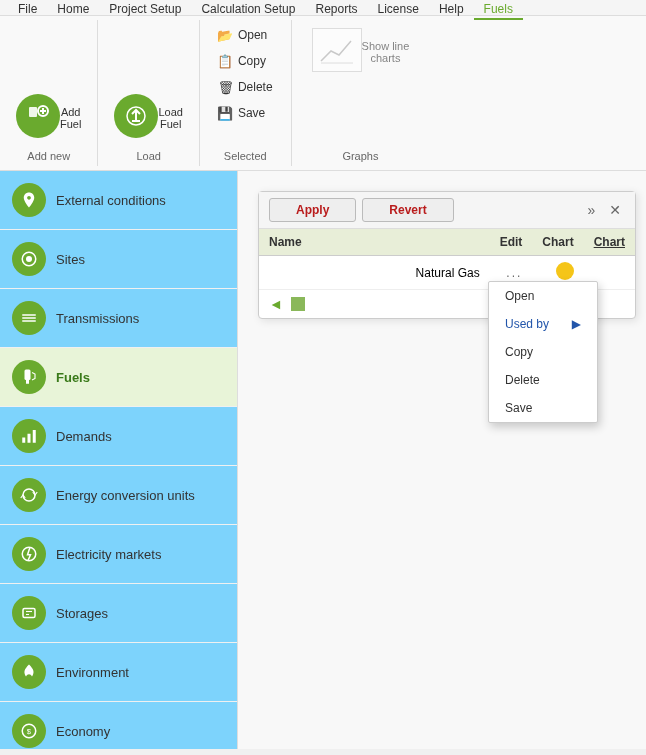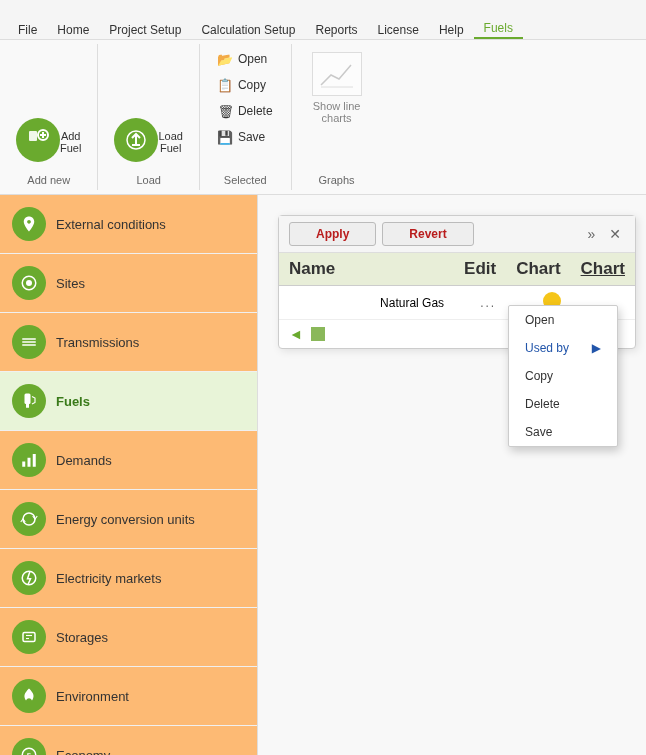--- a/index.html
+++ b/index.html
@@ -1,25 +1,25 @@
 <!DOCTYPE html>
 <html><head>
   <meta charset="utf-8">
   <style>
     * { box-sizing: border-box; margin: 0; padding: 0; }
     body { font-family: Arial, sans-serif; font-size: 13px; background: #f0f0f0; width: 646px; height: 755px; overflow: hidden; }
 
     
     .menu-bar {
       display: flex;
-      align-items: flex-end;
+      align-items: flex-start;
       background: #f5f5f5;
       border-bottom: 1px solid #ddd;
       padding: 0 8px;
-      height: 40px;
+      height: 16px;
     }
     .menu-item {
       padding: 2px 10px;
       cursor: pointer;
       font-size: 12px;
       color: #333;
     }
     .menu-item.active { color: #6aaa2e; border-bottom: 2px solid #6aaa2e; }
 
     
@@ -97,21 +97,21 @@
     .toolbar-small-icon {
       width: 16px;
       height: 16px;
       display: inline-flex;
       align-items: center;
       justify-content: center;
       font-size: 13px;
     }
     .toolbar-graph-btn {
       display: flex;
-      flex-direction: column;
+      flex-direction: row;
       align-items: center;
       cursor: pointer;
       padding: 4px 10px;
       color: #999;
       opacity: 0.6;
     }
     .toolbar-graph-icon {
       width: 50px;
       height: 44px;
       border: 1px solid #ccc;
@@ -123,22 +123,22 @@
     }
 
     
     .main-layout {
       display: flex;
       height: calc(755px - 22px - 155px);
     }
 
     
     .sidebar {
-      width: 258px;
-      background: #fdba74;
+      width: 238px;
+      background: #7dd3fc;
       border-right: 1px solid #ddd;
       overflow-y: auto;
     }
     .sidebar-item {
       display: flex;
       align-items: center;
       gap: 10px;
       padding: 12px 12px;
       cursor: pointer;
       border-bottom: 1px solid #f0f0f0;
@@ -209,21 +209,21 @@
 
     
     .data-table {
       width: 100%;
       border-collapse: collapse;
     }
     .data-table th {
       background: #e8eed8;
       padding: 6px 10px;
       text-align: left;
-      font-size: 17px;
+      font-size: 12px;
       font-weight: bold;
       color: #333;
       border-bottom: 1px solid #ccc;
     }
     .data-table td {
       padding: 6px 10px;
       border-bottom: 1px solid #eee;
       font-size: 12px;
       text-align: right;
     }

